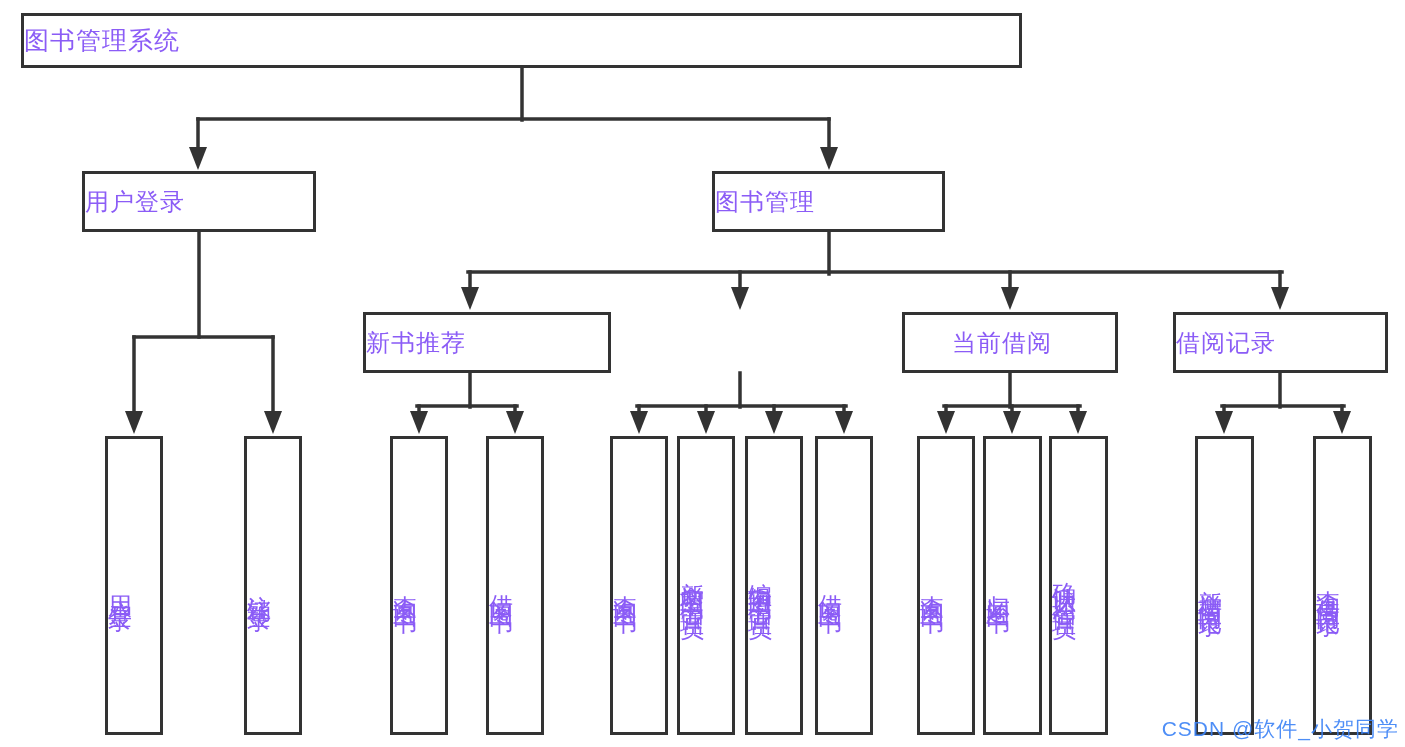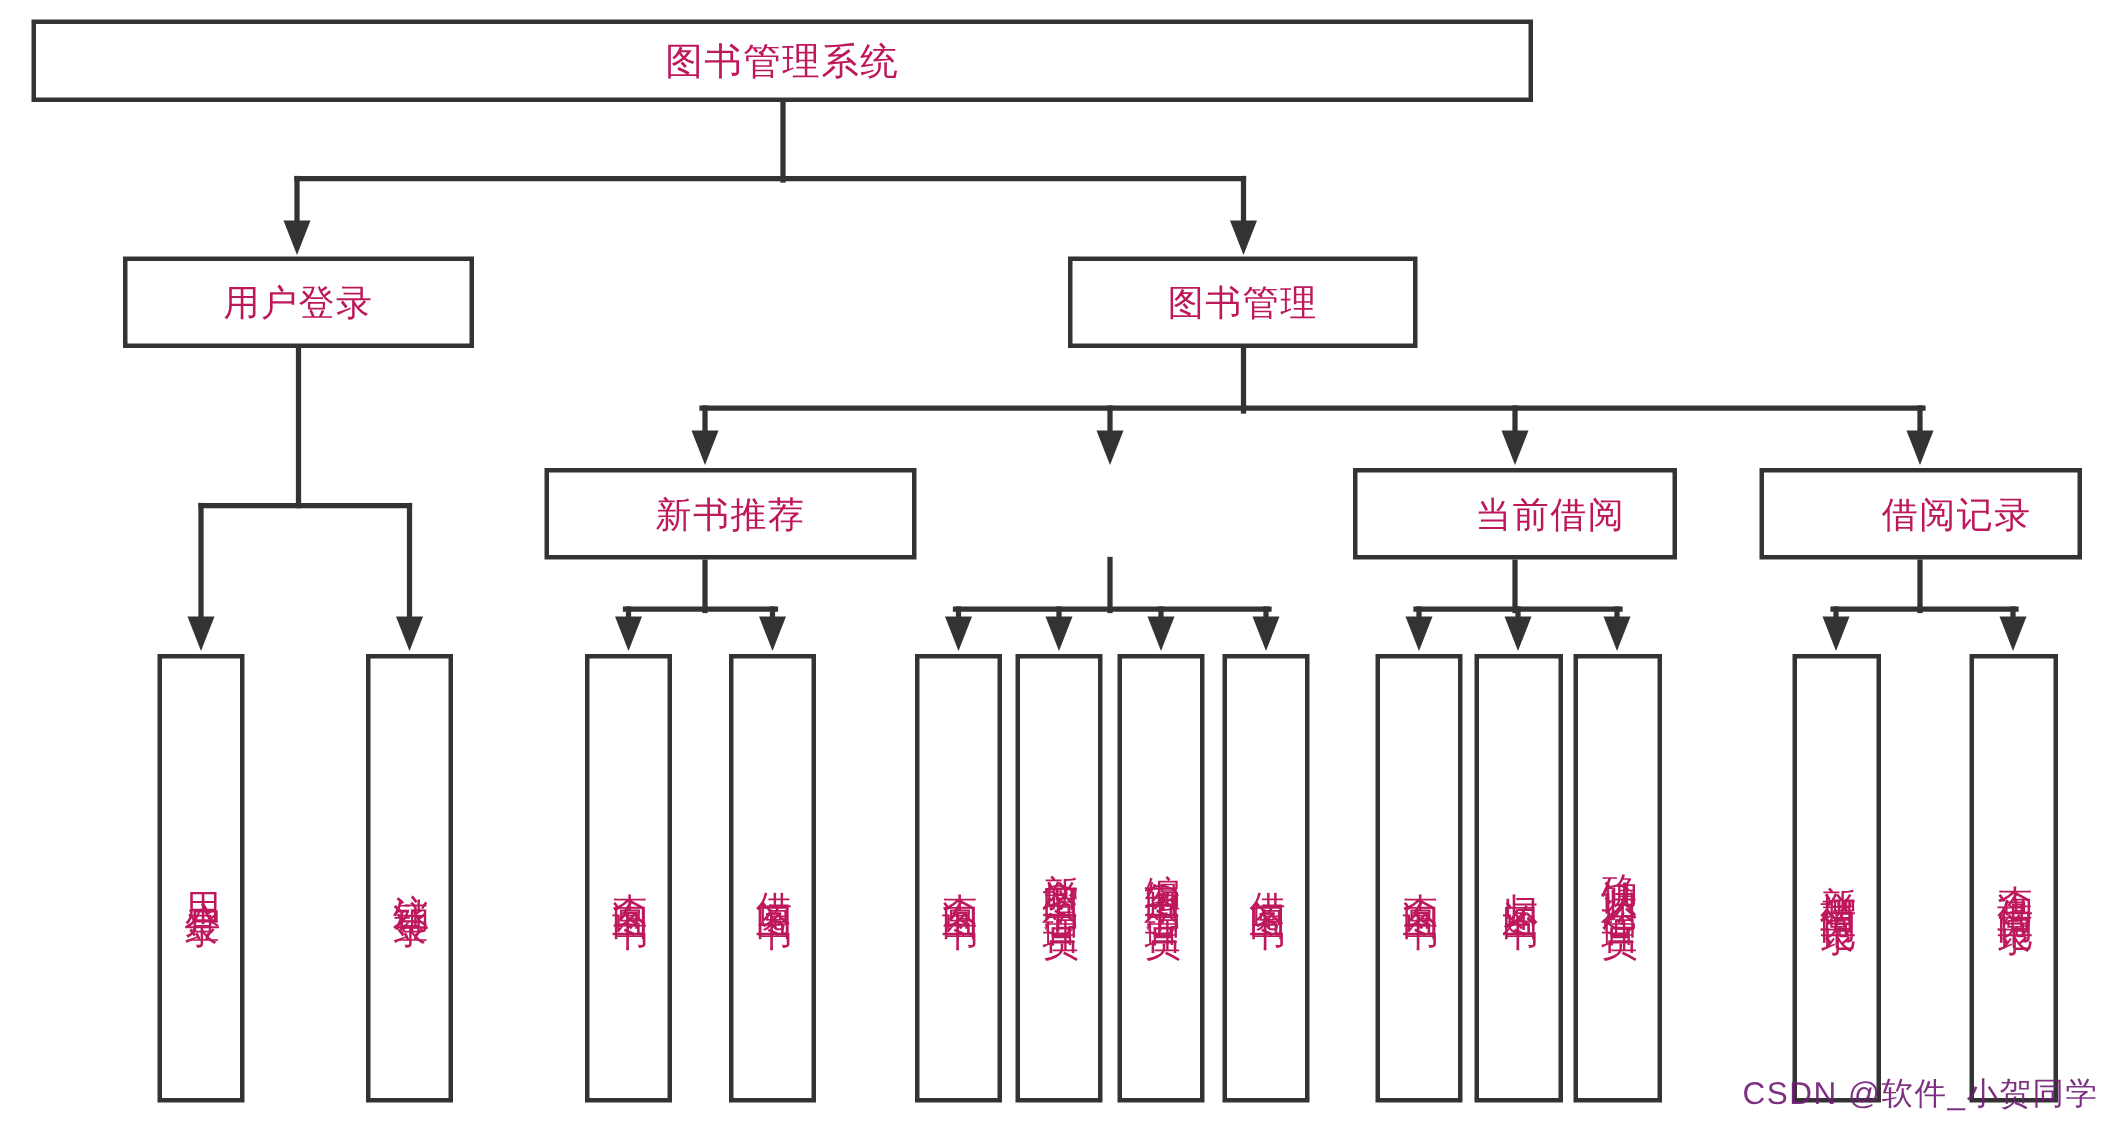--- a/index.html
+++ b/index.html
@@ -10,43 +10,42 @@
     font-family:"Liberation Sans","DejaVu Sans",sans-serif;
     overflow:hidden;
   }
   .node{
     position:absolute;
     box-sizing:border-box;
     border:3px solid #333333;
     background:#ffffff;
     display:flex;
     align-items:center;
-    justify-content:center;
-    color:#be185d;
+    color:#8b5cf6;
   }
   .hlabel{font-size:24px; letter-spacing:1px; white-space:nowrap;}
   .root .hlabel{font-size:25px;}
   .vnode span{
     writing-mode:vertical-rl;
     text-orientation:mixed;
     letter-spacing:5px;
     font-size:24px;
     line-height:1;
     white-space:nowrap;
   }
   #connectors{position:absolute;left:0;top:0;}
   #connectors path{stroke:#333333;stroke-width:3.5;fill:none;stroke-linecap:square;}
   #connectors polygon{fill:#333333;stroke:none;}
   .watermark{
     position:absolute;
     right:6px;
     bottom:4px;
     font-size:21px;
     letter-spacing:1px;
-    color:#701a75;
+    color:#3b82f6;
     opacity:0.9;
     white-space:nowrap;
   }
 </style>
 </head>
 <body>
 
 <div id="canvas">
 
   <svg id="connectors" width="1405" height="747" viewBox="0 0 1405 747" aria-hidden="true">
@@ -121,21 +120,21 @@
   <div class="node" style="left:712px;top:171px;width:233px;height:61px;">
     <span class="hlabel">图书管理</span>
   </div>
 
   <div class="node" style="left:363px;top:312px;width:248px;height:61px;">
     <span class="hlabel">新书推荐</span>
   </div>
   <div class="node" style="left:902px;top:312px;width:216px;height:61px;padding-left:47px;">
     <span class="hlabel">当前借阅</span>
   </div>
-  <div class="node" style="left:1173px;top:312px;width:215px;height:61px;padding-left:48px;">
+  <div class="node" style="left:1173px;top:312px;width:215px;height:61px;">
     <span class="hlabel">借阅记录</span>
   </div>
 
   <div class="node vnode" style="left:105px;top:436px;width:58px;height:299px;">
     <span>用户登录</span>
   </div>
   <div class="node vnode" style="left:244px;top:436px;width:58px;height:299px;">
     <span>注销登录</span>
   </div>
 

